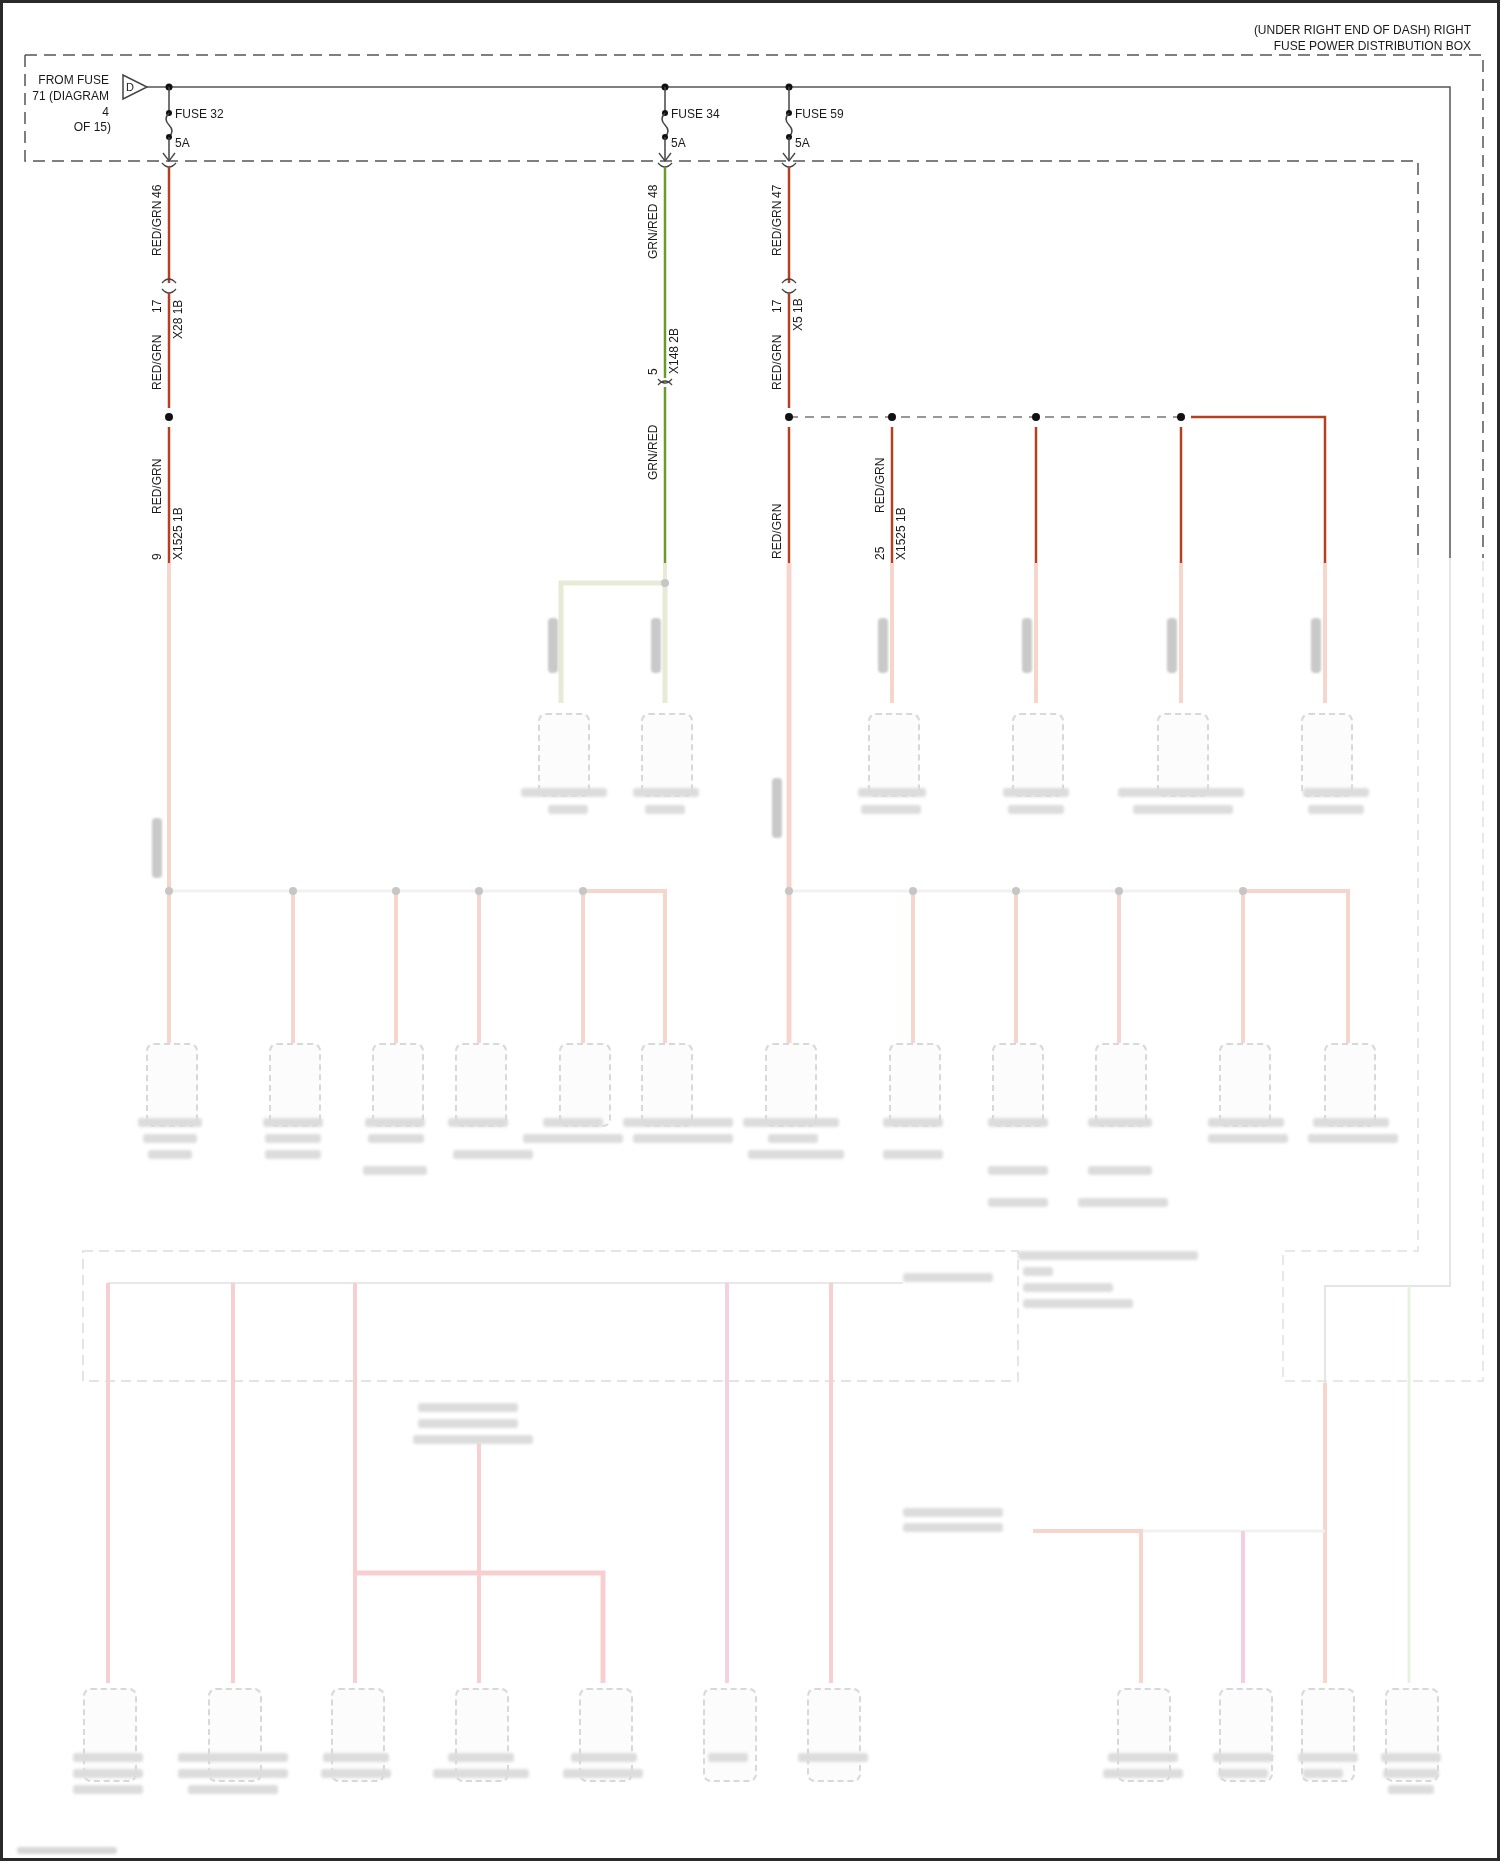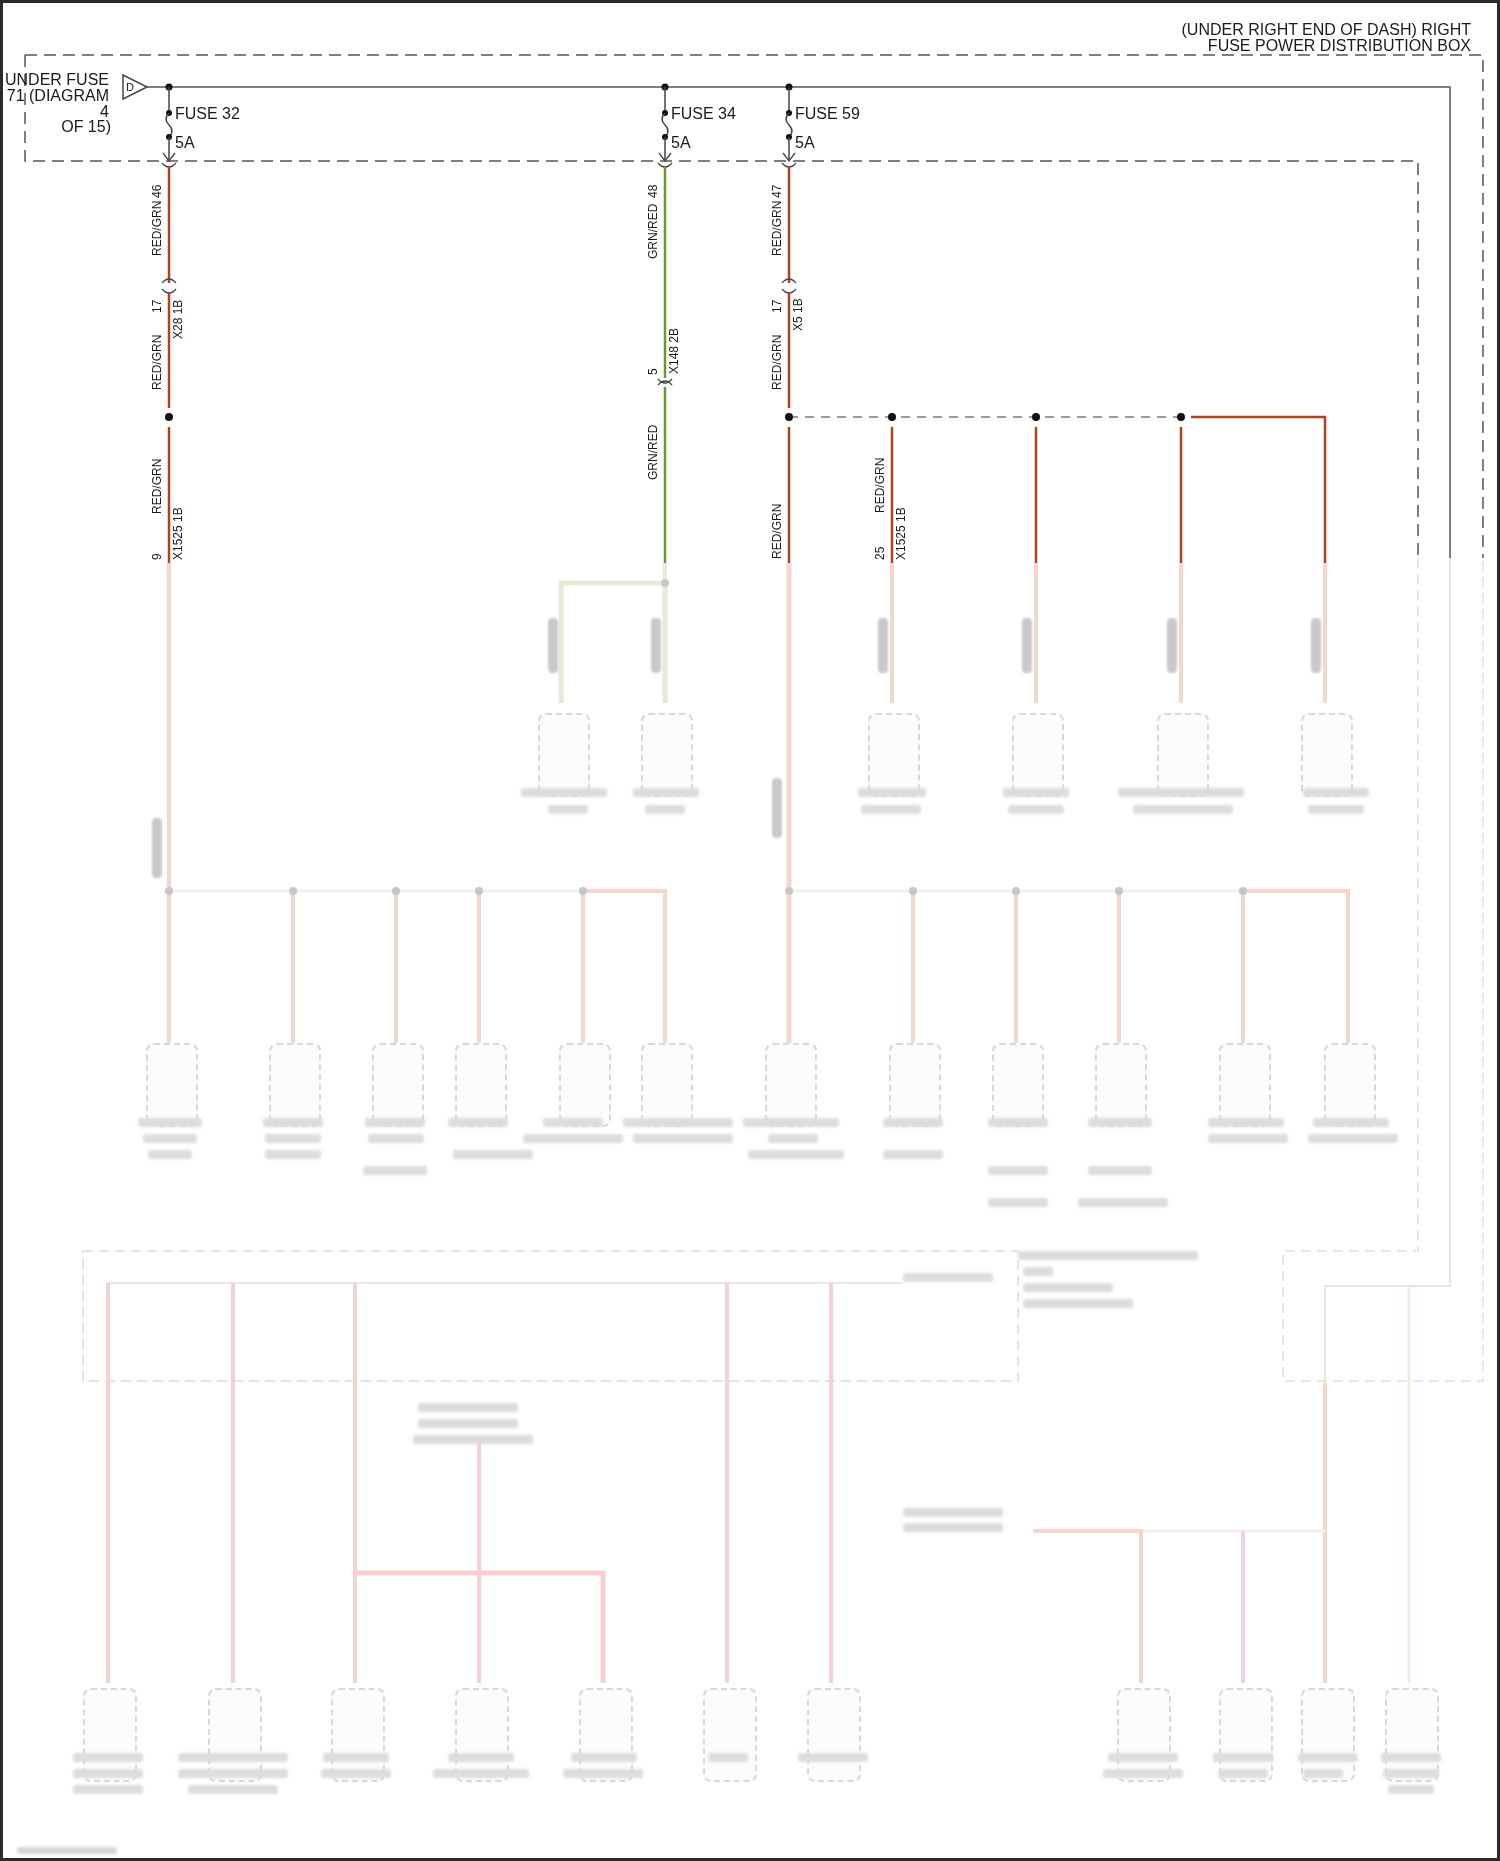--- a/index.html
+++ b/index.html
@@ -2,21 +2,21 @@
 <html><head>
   <meta charset="utf-8">
   <style>
     html, body { margin: 0; padding: 0; background: #3a3a3a; }
     .page {
       position: relative; width: 1500px; height: 1861px; background: #ffffff;
       box-sizing: border-box; border: 3px solid #2a2a2a; overflow: hidden;
       font-family: "Liberation Sans", sans-serif; color: #1a1a1a;
     }
     svg.wires { position: absolute; left: 0; top: 0; }
-    .lbl { position: absolute; font-size: 16px; line-height: 14px; white-space: nowrap; }
+    .lbl { position: absolute; font-size: 12px; line-height: 14px; white-space: nowrap; }
     .lbl.right { text-align: right; }
     .vlbl {
       position: absolute; font-size: 12px; line-height: 13px; white-space: nowrap;
       transform-origin: 0 0; transform: rotate(-90deg);
     }
     .blurzone { position: absolute; left: 0; top: 560px; width: 1500px; height: 1301px; }
     .ph-box { position: absolute; border: 2px dashed #d8d8d8; border-radius: 8px; background: #fcfcfc; }
     .ph-text { position: absolute; height: 9px; background: #dcdcdc; border-radius: 3px; filter: blur(1.5px); }
     .ph-tag { position: absolute; width: 10px; background: #c9c9c9; border-radius: 4px; filter: blur(1.2px); }
     .footer-mark { position: absolute; left: 14px; bottom: 10px; width: 100px; height: 7px; background: #d6d6d6; filter: blur(1.5px); border-radius: 3px; }
@@ -157,21 +157,21 @@
       <line x1="1030" y1="1528" x2="1322" y2="1528" stroke="#e6e6e6" stroke-width="3"></line>
       <line x1="1030" y1="1528" x2="1140" y2="1528" stroke="#f4b4a0" stroke-width="4"></line>
       <line x1="1138" y1="1528" x2="1138" y2="1680" stroke="#f4b4a0" stroke-width="4"></line>
       <line x1="1240" y1="1528" x2="1240" y2="1680" stroke="#f0a6d4" stroke-width="4"></line>
     </g>
   </svg>
 
   <div class="lbl right" style="right:26px; top:20px;">(UNDER RIGHT END OF DASH) RIGHT</div>
   <div class="lbl right" style="right:26px; top:36px;">FUSE POWER DISTRIBUTION BOX</div>
 
-  <div class="lbl right" style="right:1388px; top:70px;">UNDER FUSE</div>
+  <div class="lbl right" style="right:1388px; top:70px;">FROM FUSE</div>
   <div class="lbl right" style="right:1388px; top:86px;">71 (DIAGRAM</div>
   <div class="lbl right" style="right:1388px; top:102px;">4</div>
   <div class="lbl right" style="right:1386px; top:117px;">OF 15)</div>
   <div class="lbl" style="left:123px; top:77px; font-size:11px;">D</div>
 
   <div class="lbl" style="left:172px; top:104px;">FUSE 32</div>
   <div class="lbl" style="left:172px; top:133px;">5A</div>
   <div class="lbl" style="left:668px; top:104px;">FUSE 34</div>
   <div class="lbl" style="left:668px; top:133px;">5A</div>
   <div class="lbl" style="left:792px; top:104px;">FUSE 59</div>

